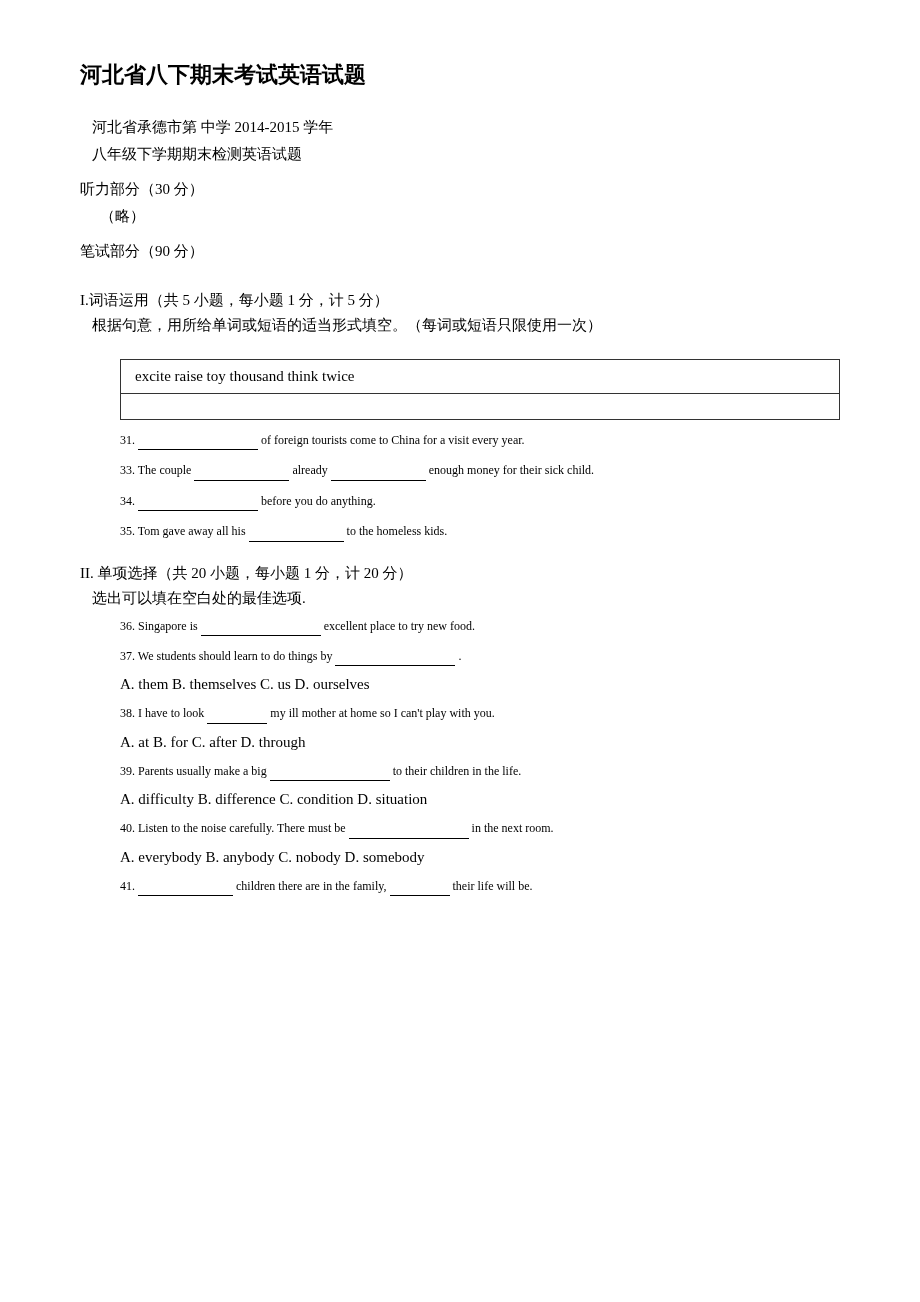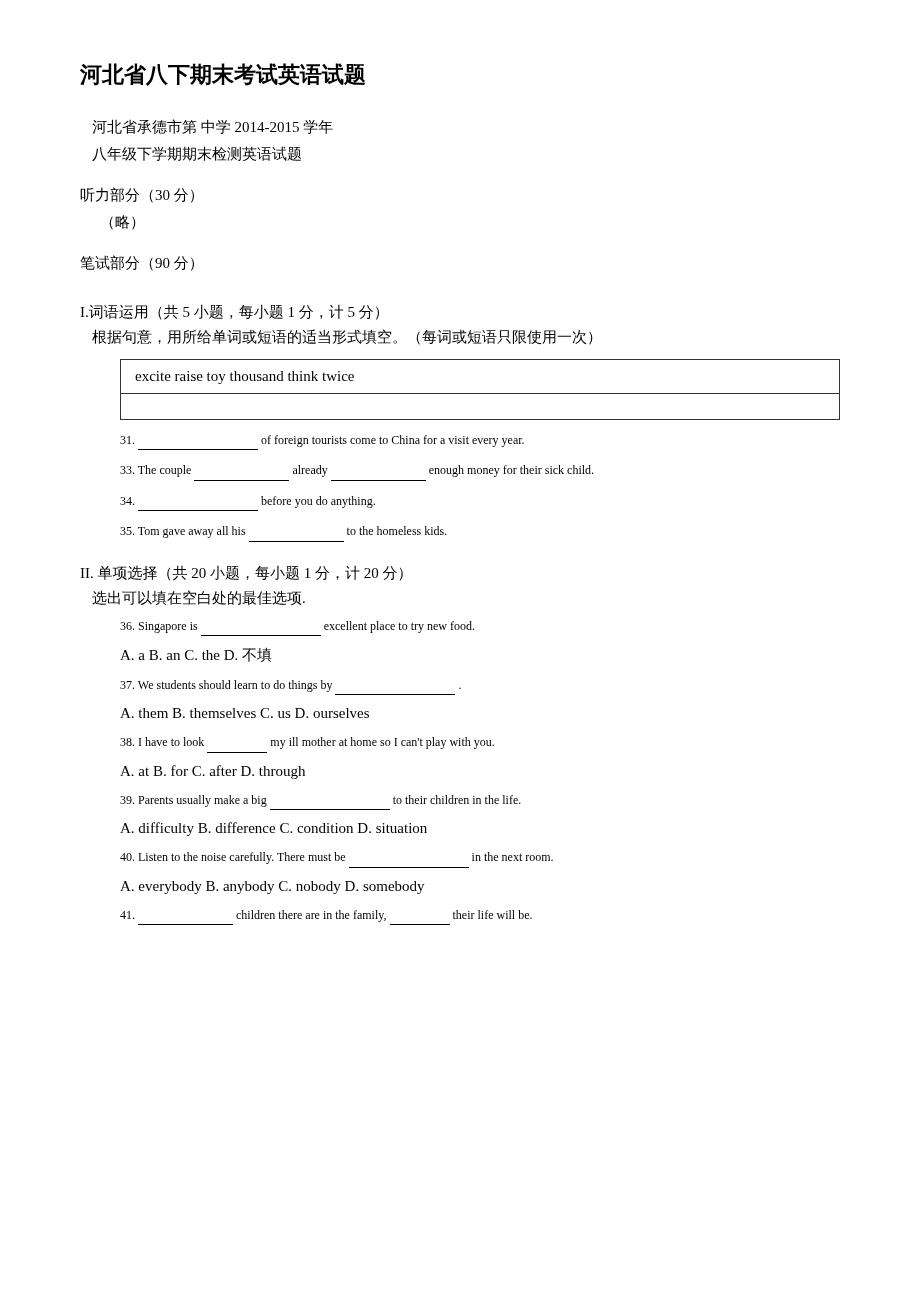--- a/index.html
+++ b/index.html
@@ -22,21 +22,21 @@
       font-weight: bold;
       margin-bottom: 28px;
       font-family: "SimHei", "黑体", sans-serif;
     }
     .meta-line {
       margin-bottom: 8px;
       font-size: 15px;
       margin-left: 12px;
     }
     .section-title {
-      margin-top: 22px;
+      margin-top: 16px;
       margin-bottom: 8px;
       font-size: 15px;
     }
     .word-box-top {
       border: 1px solid #333;
       padding: 8px 14px 8px 14px;
       font-size: 15px;
       min-width: 360px;
     }
     .word-box-bottom {
@@ -88,21 +88,21 @@
 
   <div class="meta-line">河北省承德市第 中学 2014-2015 学年</div>
   <div class="meta-line">八年级下学期期末检测英语试题</div>
   <div class="section-title">听力部分（30 分）</div>
   <div class="meta-line" style="margin-left:20px;">（略）</div>
   <div class="section-title">笔试部分（90 分）</div>
 
   <div class="section-header">I.词语运用（共 5 小题，每小题 1 分，计 5 分）</div>
   <div class="meta-line">根据句意，用所给单词或短语的适当形式填空。（每词或短语只限使用一次）</div>
 
-  <div style="margin-left: 40px; margin-top: 12px;">
+  <div style="margin-left: 40px; margin-top: 24px;">
     <div class="word-box-top">excite raise toy thousand think twice</div>
     <div class="word-box-bottom">&nbsp;</div>
   </div>
 
   <div class="question">
     <span>31.</span>
     <span class="blank blank-long"></span>
     <span> of foreign tourists come to China for a visit every year.</span>
   </div>
 
@@ -128,21 +128,20 @@
   </div>
 
   <div class="section-header" style="margin-top:22px;">II. 单项选择（共 20 小题，每小题 1 分，计 20 分）</div>
   <div class="meta-line">选出可以填在空白处的最佳选项.</div>
 
   <div class="question" style="margin-top:8px;">
     <span>36. Singapore is </span>
     <span class="blank blank-long"></span>
     <span> excellent place to try new food.</span>
   </div>
-  <div class="options-line">A. a  B. an  C. the  D. 不填</div>
 
   <div class="question">
     <span>37. We students should learn to do things by</span>
     <span class="blank blank-long"></span>
     <span>.</span>
   </div>
   <div class="options-line">A. them  B. themselves  C. us  D. ourselves</div>
 
   <div class="question">
     <span>38. I have to look </span>

